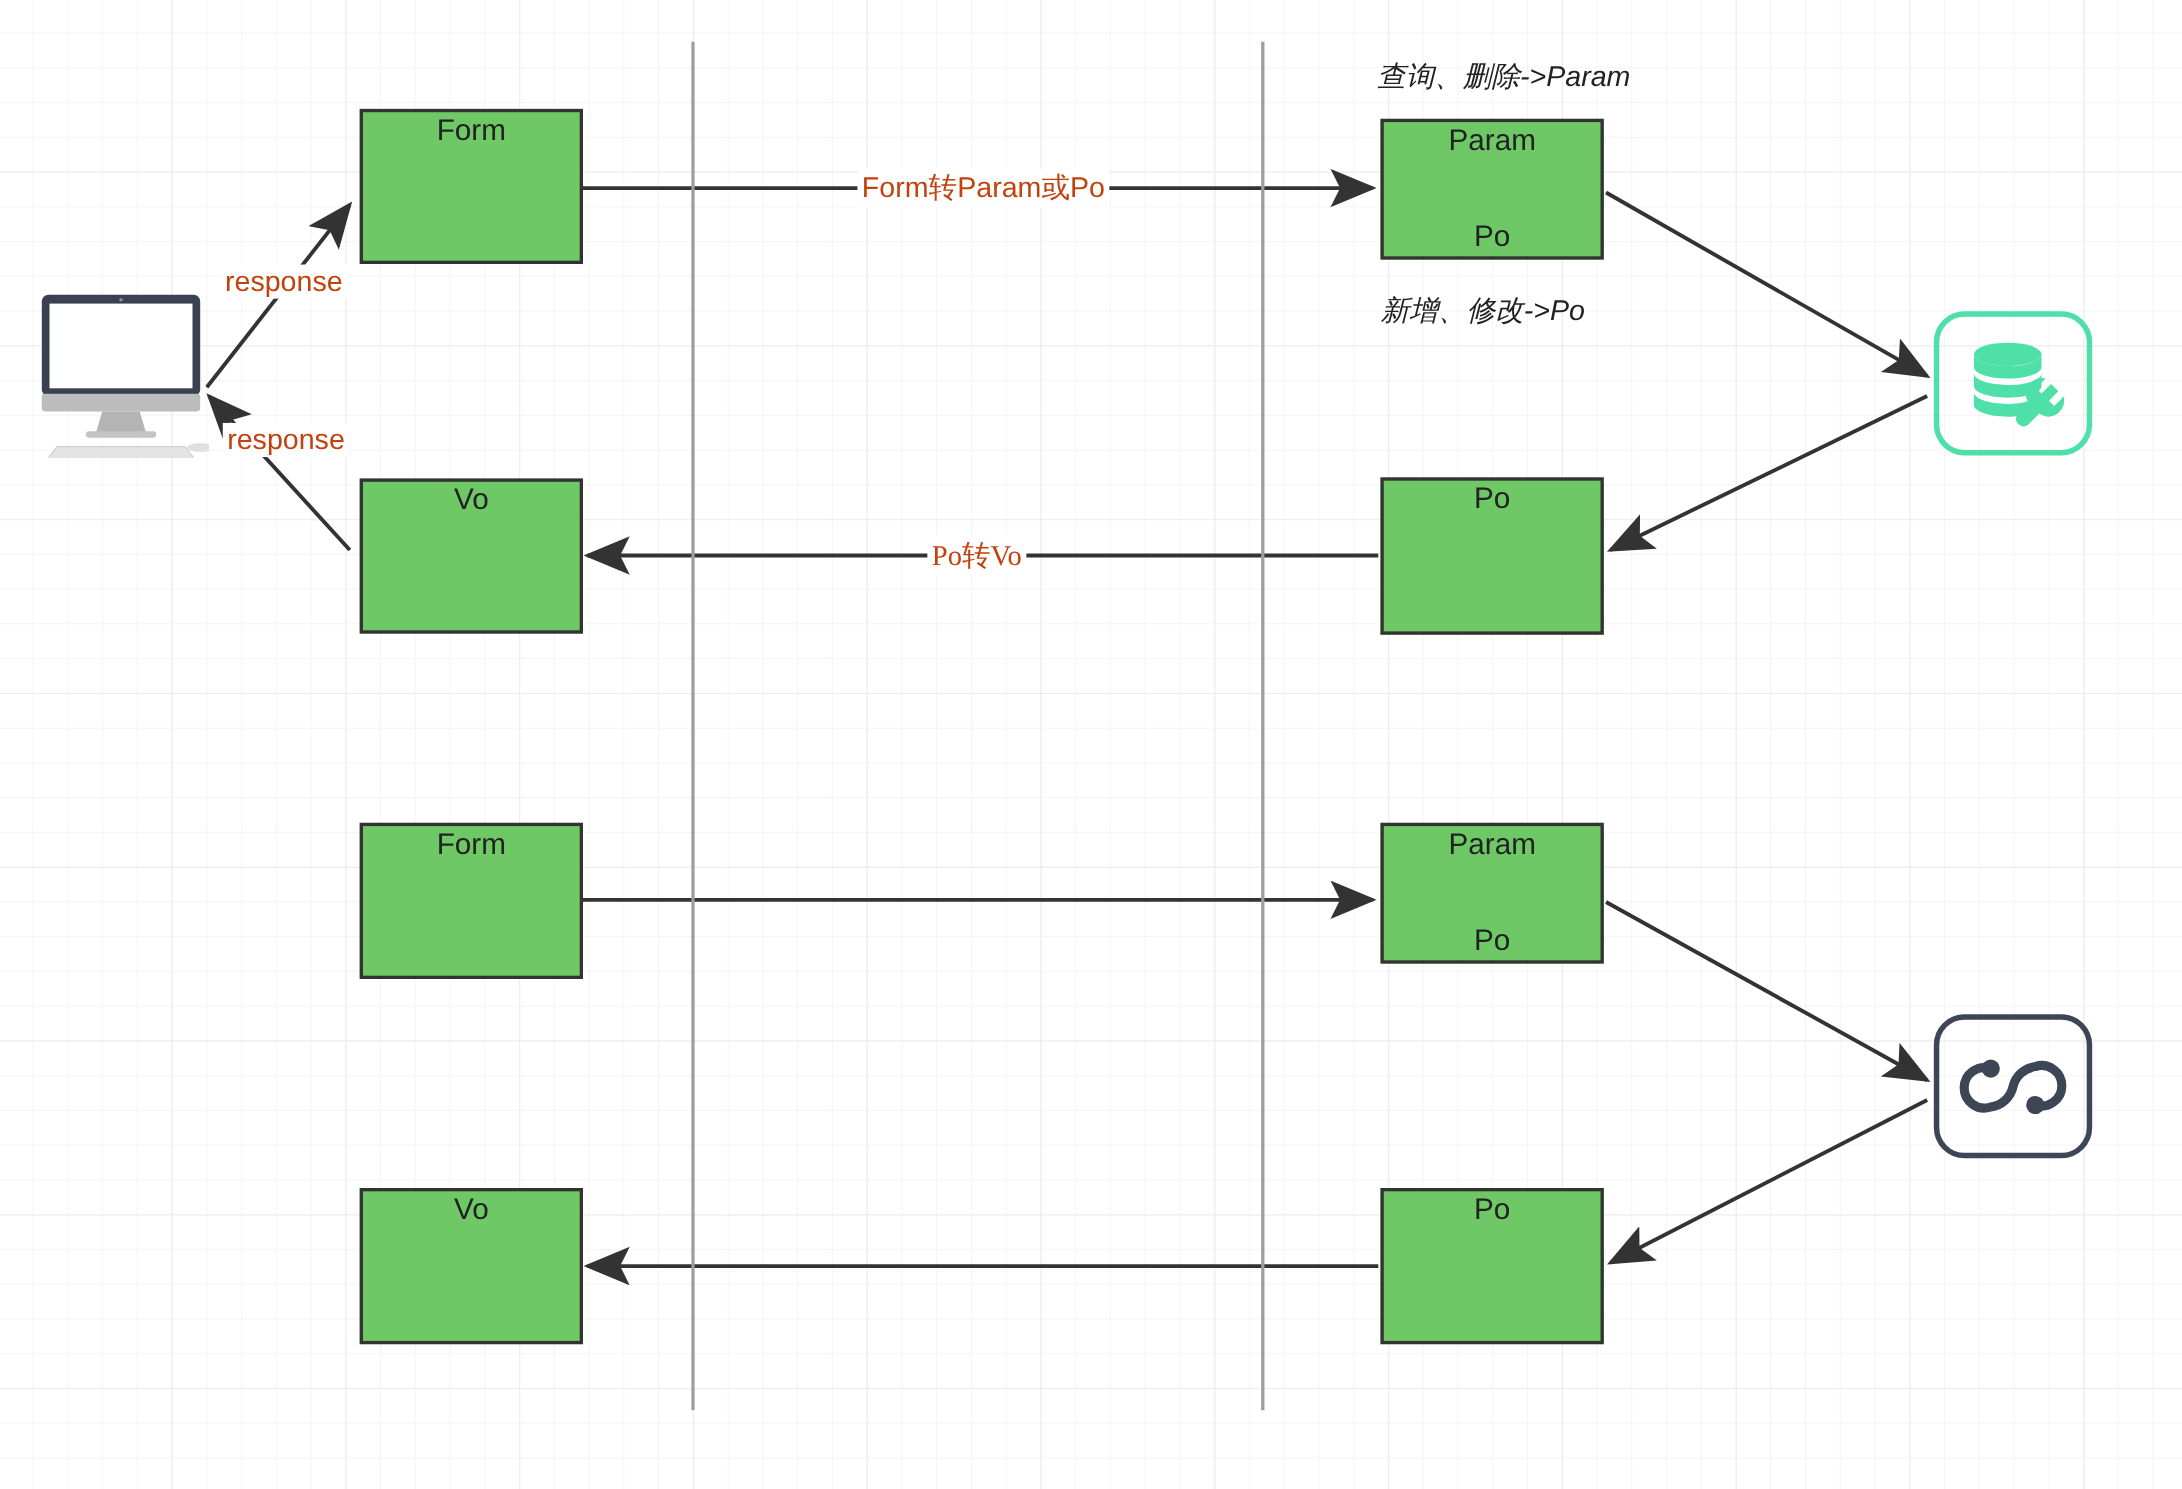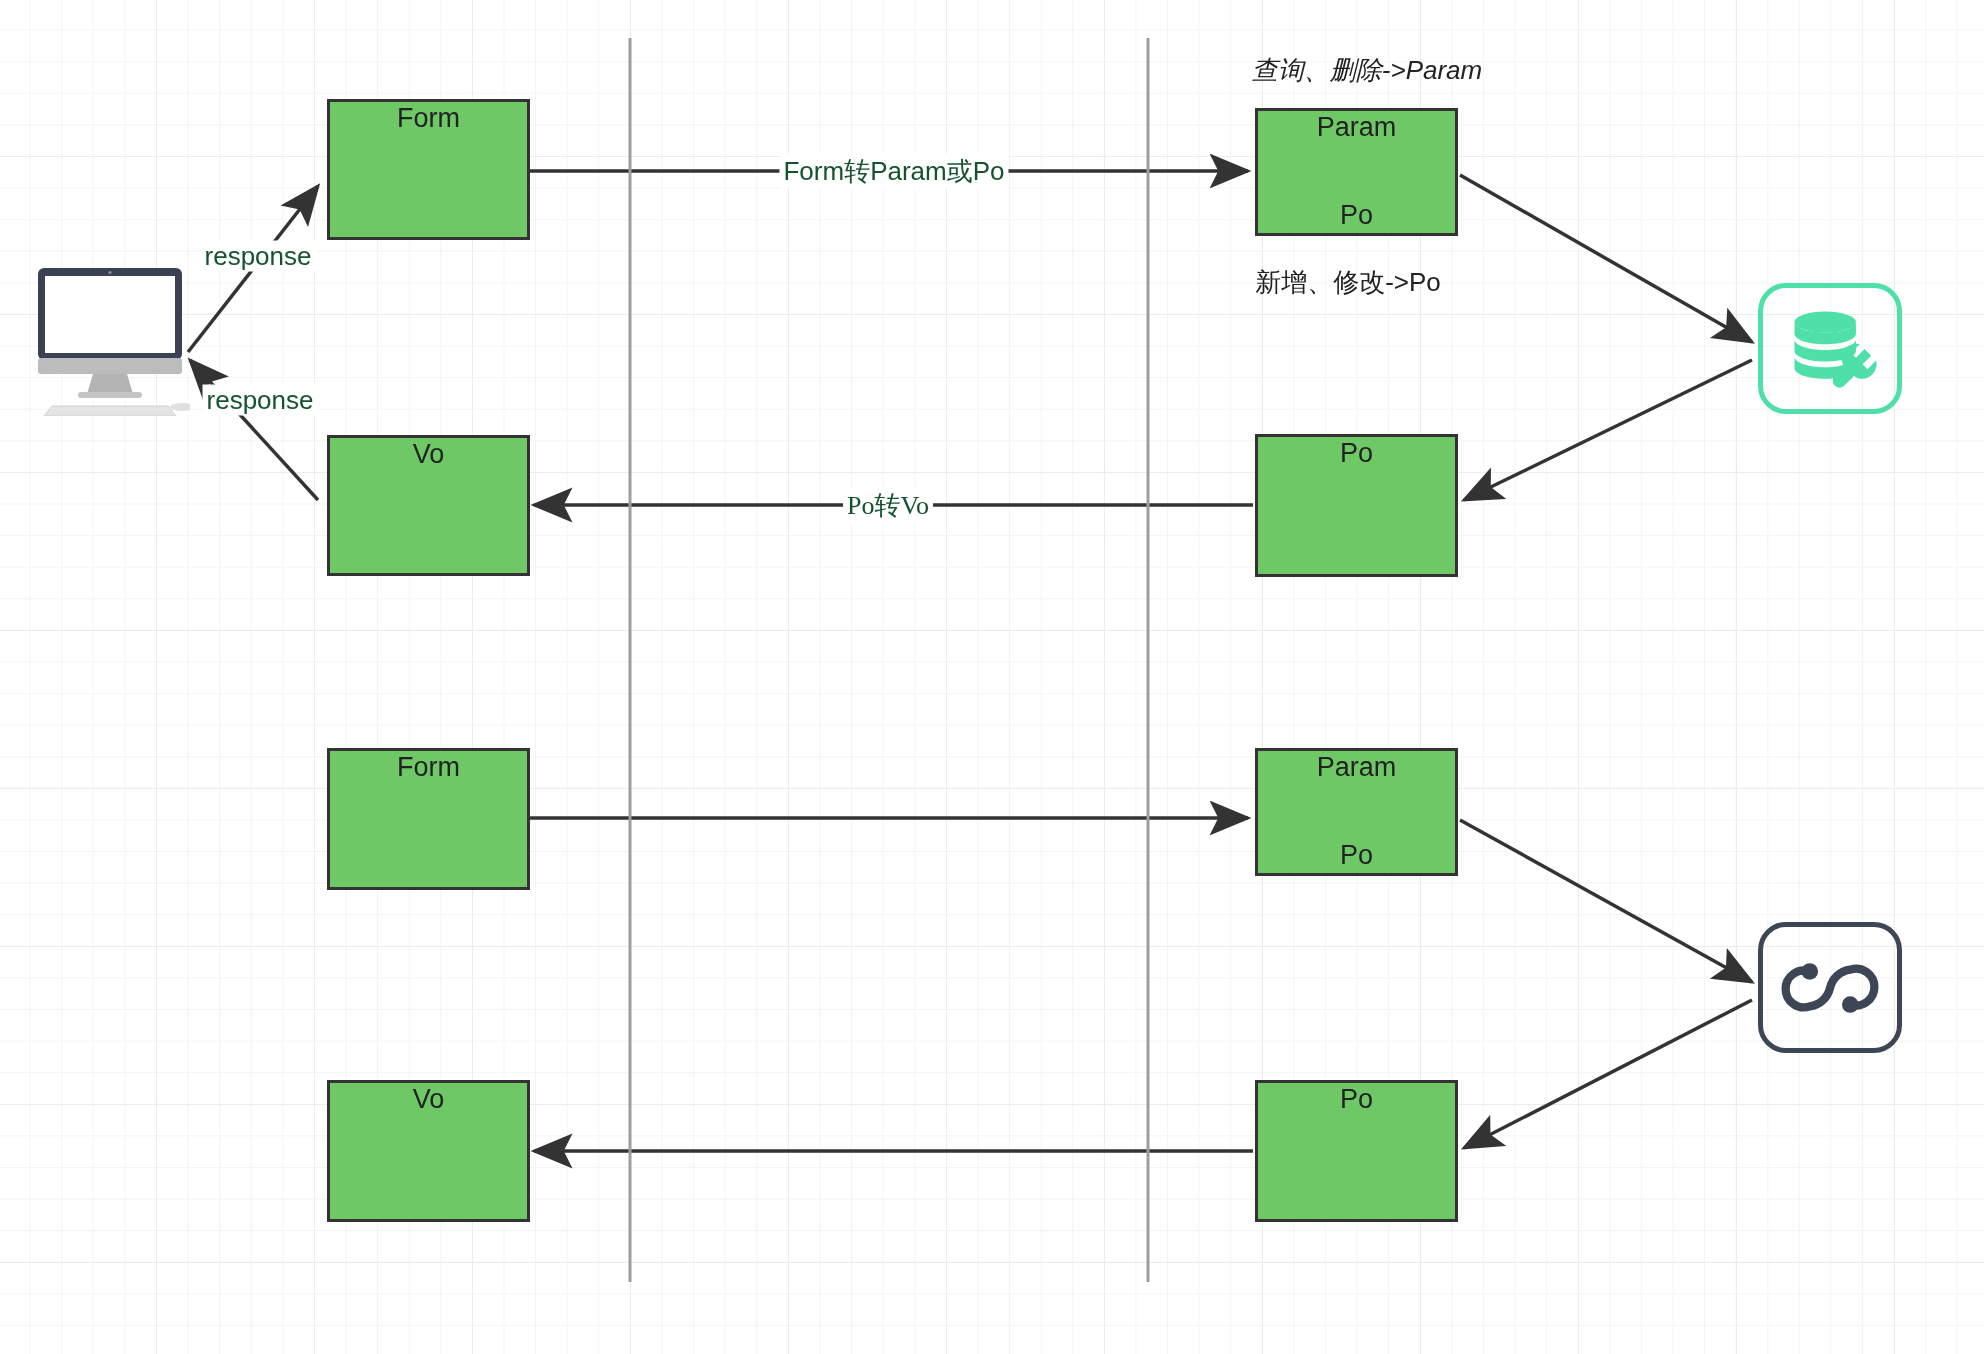--- a/index.html
+++ b/index.html
@@ -38,21 +38,21 @@
     flex-direction: column;
     align-items: center;
     justify-content: space-between;
     color: #222222;
     font-size: 27px;
     line-height: 1.25;
   }
   .node-box .line2 { margin-top: 35px; }
   .edge-label {
     position: absolute;
-    color: #14532d;
+    color: #c2410c;
     font-size: 26px;
     white-space: nowrap;
     background: transparent;
     transform: translate(-50%, -50%);
   }
   .edge-label.plain-bg { background: #ffffff; padding: 0 4px; }
   .anno-label {
     position: absolute;
     color: #222222;
     font-size: 26px;
@@ -178,15 +178,15 @@
   <div class="edge-label plain-bg" style="left:258px; top:256px;">response</div>
 
   <div class="edge-label plain-bg" style="left:260px; top:400px;">response</div>
 
   <div class="edge-label plain-bg" style="left:894px; top:171px;">Form转Param或Po</div>
 
   <div class="edge-label plain-bg" style="left:888px; top:505px;font-family:Liberation Serif, serif;">Po转Vo</div>
 
   <div class="anno-label" style="left:1367px; top:70px;font-style:italic;">查询、删除-&gt;Param</div>
 
-  <div class="anno-label" style="left:1348px; top:282px;">新增、修改-&gt;Po</div>
+  <div class="anno-label" style="left:1348px; top:282px;font-style:italic;">新增、修改-&gt;Po</div>
 
 </div>
 
 </body></html>

